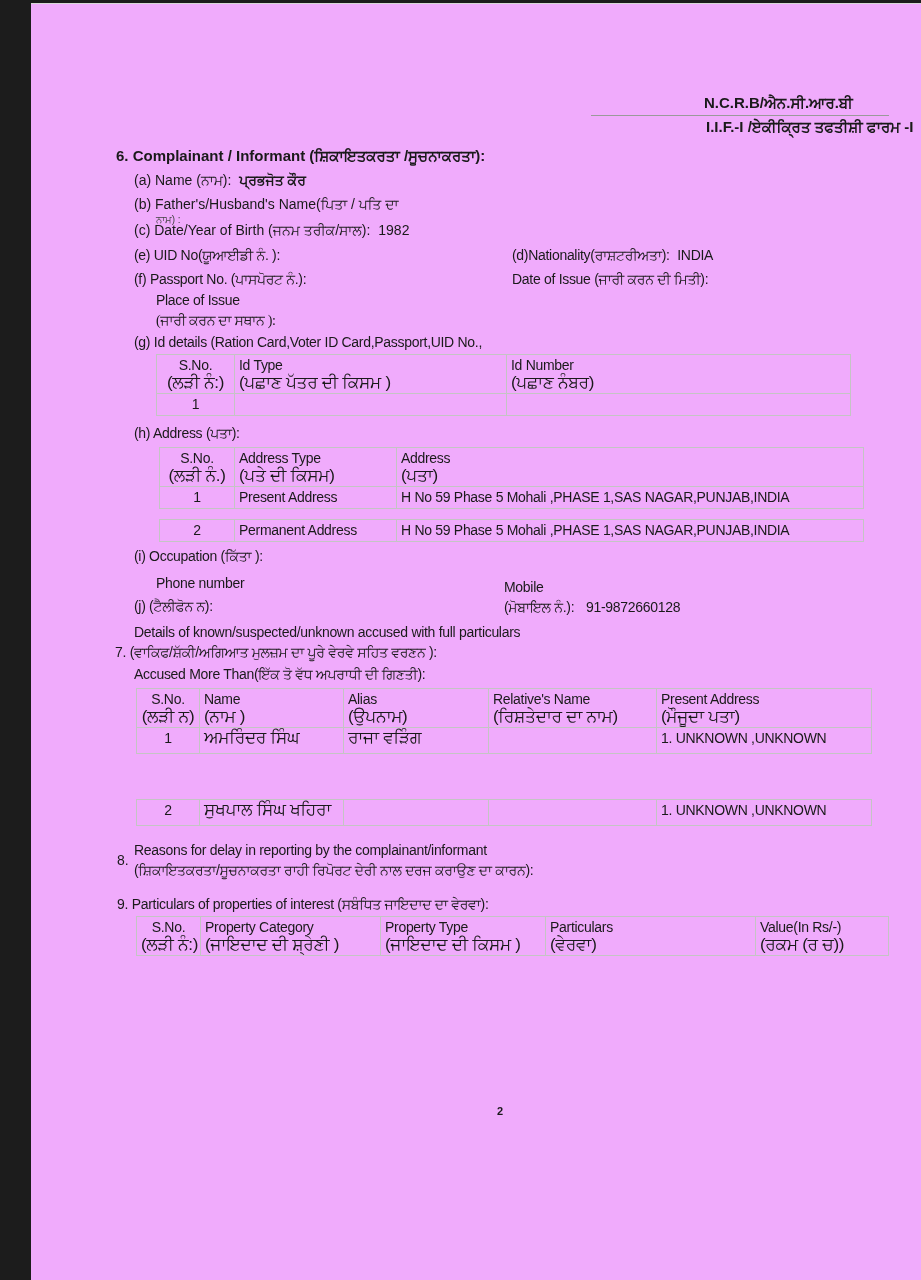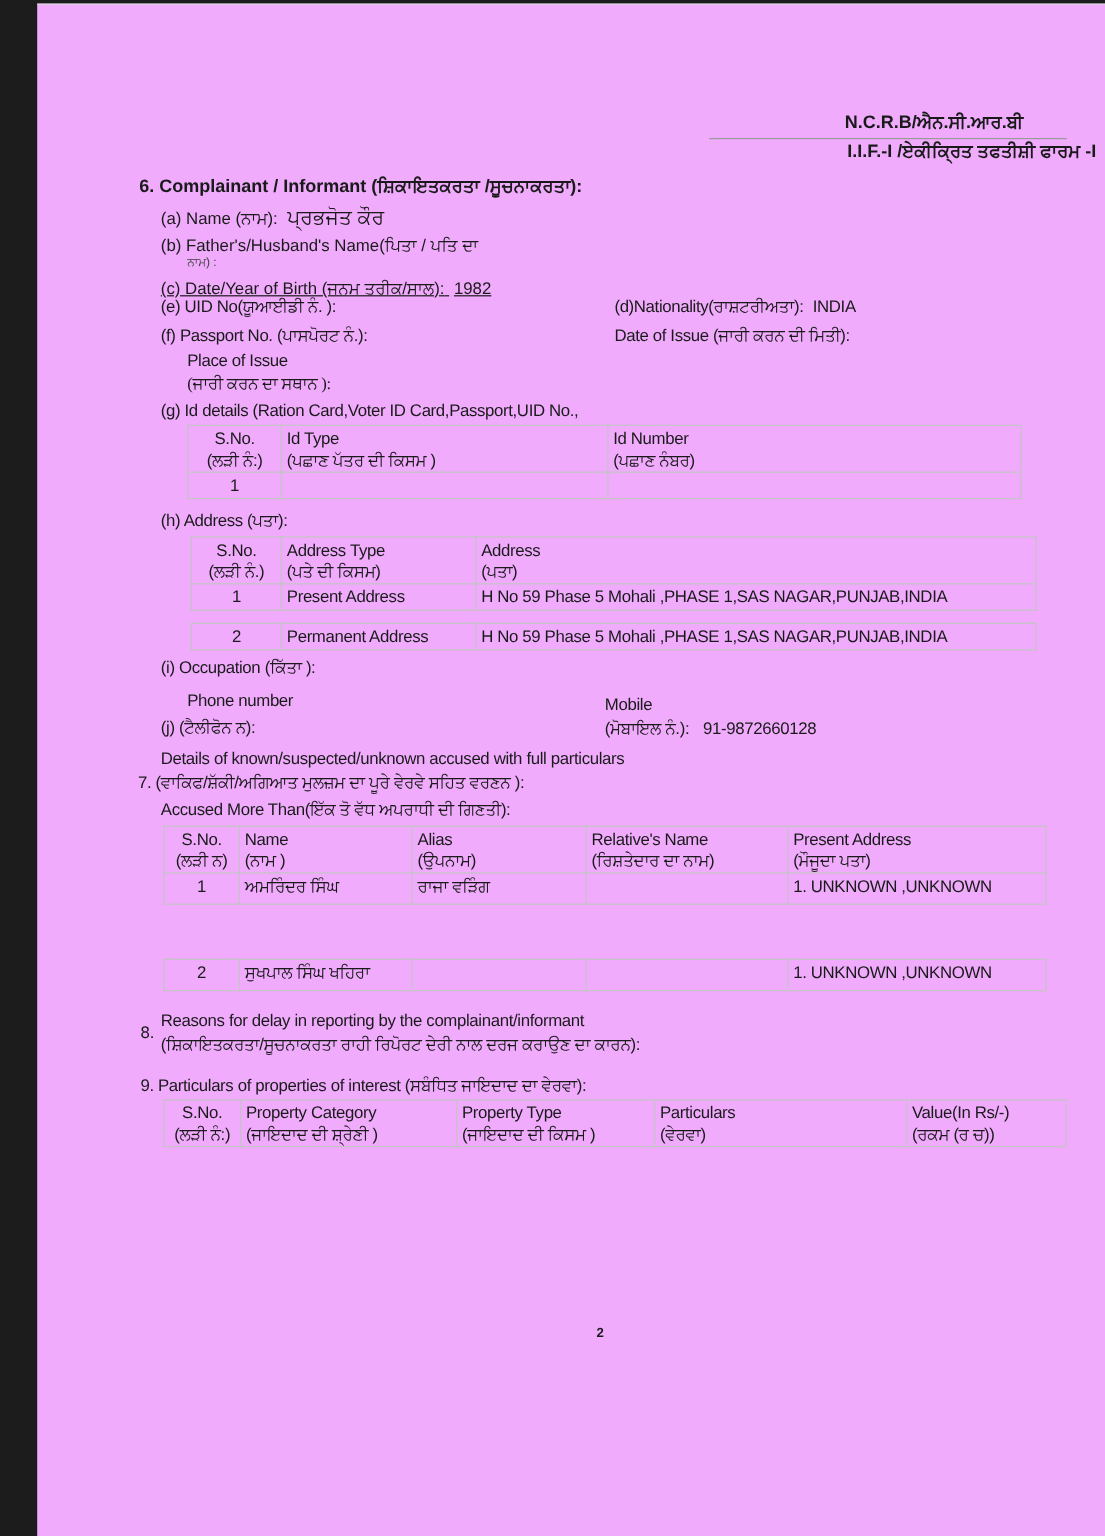--- a/index.html
+++ b/index.html
@@ -36,43 +36,43 @@
     }
     table.form td {
       border: 1.5px solid #c4c4c4;
       padding: 1px 4px;
       vertical-align: top;
       line-height: 18px;
       white-space: nowrap;
       overflow: hidden;
     }
     table.form td.c { text-align: center; }
-    .small { font-size: 14px; }
+    .small { font-size: 17px; }
     .pagenum { font-weight: bold; font-size: 11px; }
   </style>
 </head>
 <body>
 
 <div class="page">
 
   <div class="abs t15" style="left:673px; top:90px; font-weight:bold;">N.C.R.B/ਐਨ.ਸੀ.ਆਰ.ਬੀ</div>
   <div class="hdr-rule"></div>
   <div class="abs t15" style="left:675px; top:114px; font-weight:bold;">I.I.F.-I /ਏਕੀਕ੍ਰਿਤ ਤਫਤੀਸ਼ੀ  ਫਾਰਮ  -I</div>
 
   <div class="abs t15" style="left:85px; top:143px; font-weight:bold;">6. Complainant / Informant (ਸ਼ਿਕਾਇਤਕਰਤਾ /ਸੂਚਨਾਕਰਤਾ):</div>
 
   <div class="abs t14" style="left:103px; top:168px;">
     <span>(a) Name (ਨਾਮ):</span>
-    <span style="margin-left:4px; font-size:17px;">ਪ੍ਰਭਜੋਤ ਕੌਰ</span>
+    <span style="margin-left:4px; font-size:14px;font-weight:bold;">ਪ੍ਰਭਜੋਤ ਕੌਰ</span>
   </div>
 
   <div class="abs t14" style="left:103px; top:192px;">(b) Father's/Husband's Name(ਪਿਤਾ / ਪਤਿ ਦਾ</div>
   <div class="abs t12" style="left:125px; top:210px; color:#444;">ਨਾਮ) :</div>
 
-  <div class="abs t14" style="left:103px; top:228px;text-decoration:underline;">
+  <div class="abs t14" style="left:103px; top:218px;">
     <span>(c) Date/Year of Birth (ਜਨਮ ਤਰੀਕ/ਸਾਲ):</span>
     <span style="margin-left:4px;">1982</span>
   </div>
 
   <div class="abs t14 cond" style="left:103px; top:243px;">(e) UID No(ਯੂਆਈਡੀ ਨੰ. ):</div>
   <div class="abs t14 cond" style="left:481px; top:243px;">
     <span>(d)Nationality(ਰਾਸ਼ਟਰੀਅਤਾ):</span>
     <span style="margin-left:4px;">INDIA</span>
   </div>
 

